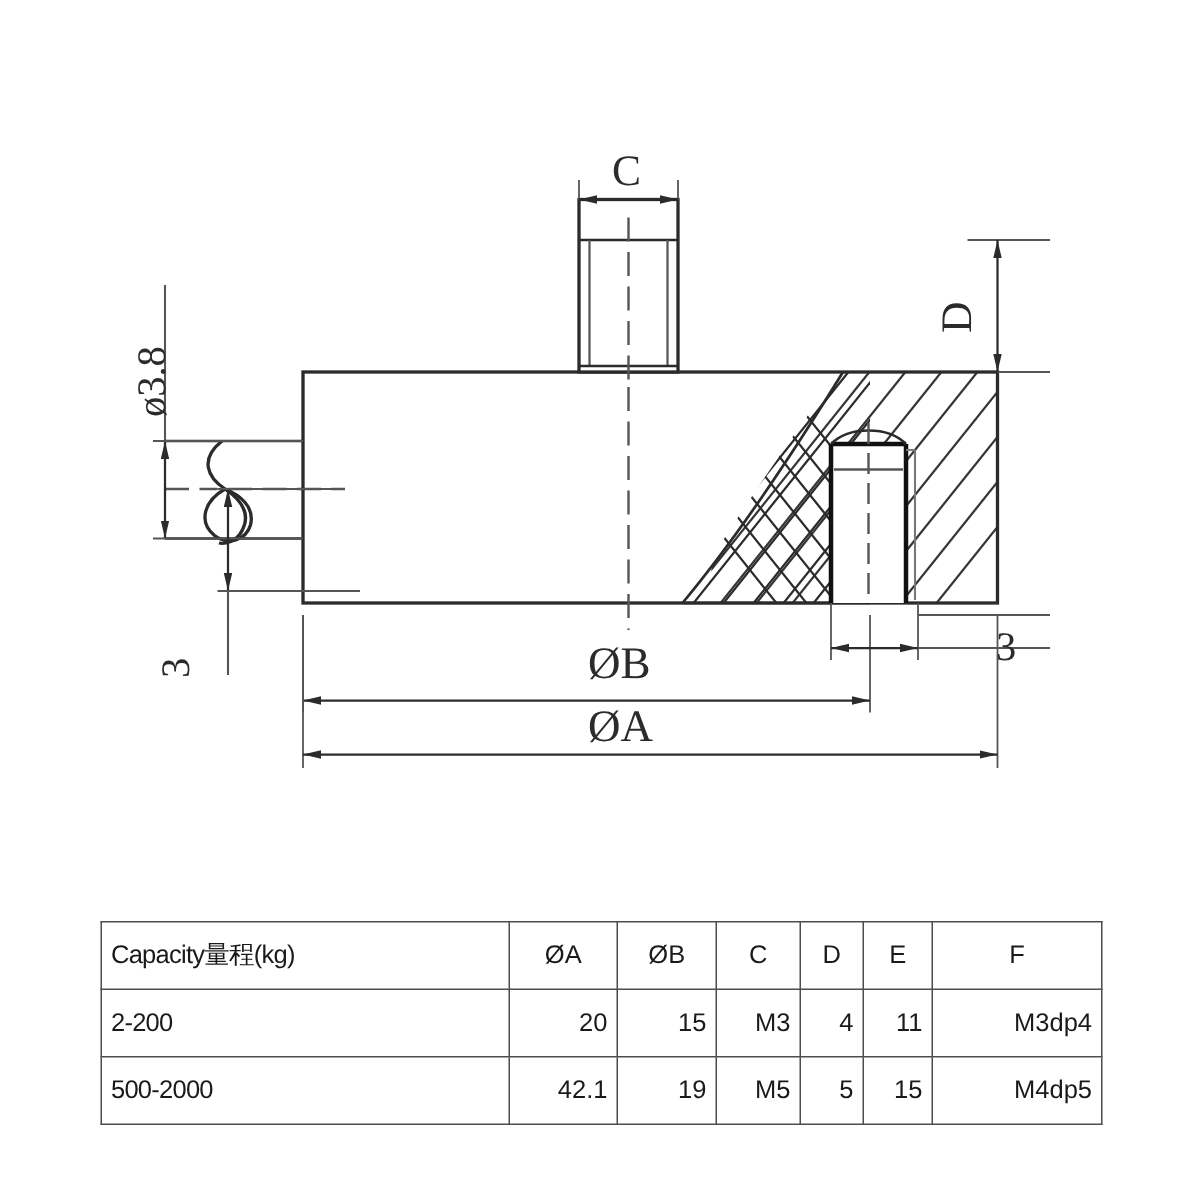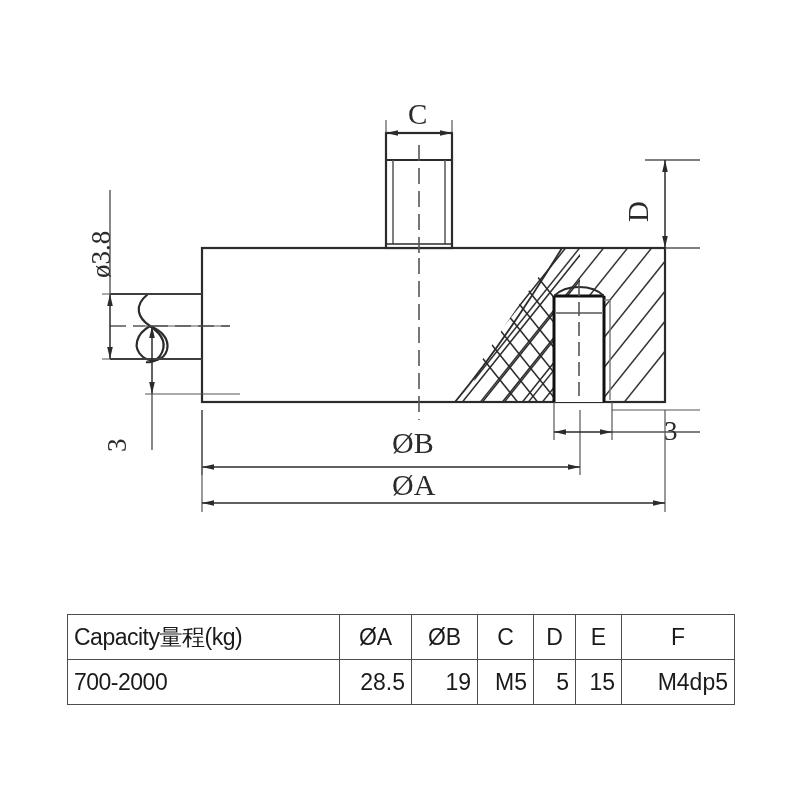--- a/index.html
+++ b/index.html
@@ -35,21 +35,21 @@
   }
   table.spec {
     border-collapse: collapse;
     width: 667px;
     table-layout: fixed;
     background: #ffffff;
   }
   table.spec td {
     border: 1px solid #4d4d4d;
     font-family: "Liberation Sans", sans-serif;
-    font-size: 23px;
+    font-size: 17px;
     color: #1a1a1a;
     height: 44px;
     padding: 0 6px;
     line-height: 44px;
     white-space: nowrap;
     overflow: hidden;
   }
   table.spec td.label-col {
     text-align: left;
     letter-spacing: -0.5px;
@@ -260,22 +260,31 @@
         <tr>
           <td class="label-col">Capacity量程(kg)</td>
           <td class="ctr">ØA</td>
           <td class="ctr">ØB</td>
           <td class="ctr">C</td>
           <td class="ctr">D</td>
           <td class="ctr">E</td>
           <td class="f-col">F</td>
         </tr>
         <tr>
-          <td class="label-col">700-2000</td>
-          <td class="num">28.5</td>
+          <td class="label-col">2-200</td>
+          <td class="num">20</td>
+          <td class="num">15</td>
+          <td class="num">M3</td>
+          <td class="num">4</td>
+          <td class="num">11</td>
+          <td class="num">M3dp4</td>
+        </tr>
+        <tr>
+          <td class="label-col">500-2000</td>
+          <td class="num">42.1</td>
           <td class="num">19</td>
           <td class="num">M5</td>
           <td class="num">5</td>
           <td class="num">15</td>
           <td class="num">M4dp5</td>
         </tr>
       </tbody>
     </table>
   </div>
 

